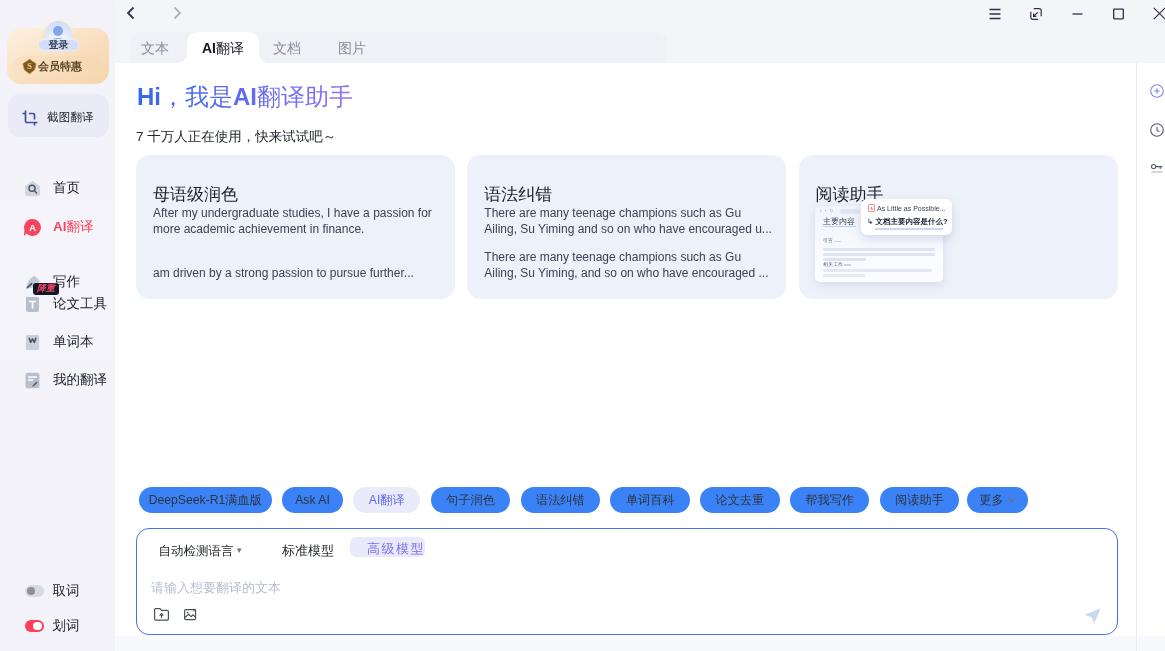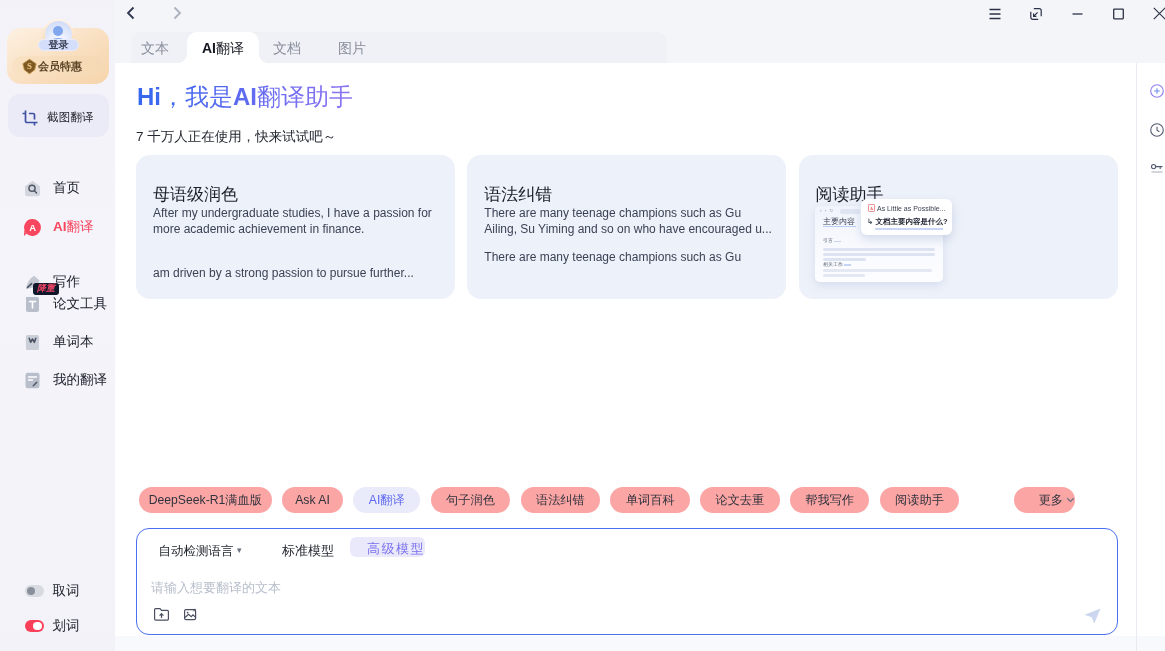--- a/index.html
+++ b/index.html
@@ -44,21 +44,21 @@
 
 #content { left:115px; top:63px; width:1050px; height:588px; background:#fff; }
 #hi { left:137px; top:80.5px; font-size:24px; font-weight:500; background:linear-gradient(90deg,#3468ee 0%,#5f6af0 50%,#8e74f2 100%); -webkit-background-clip:text; background-clip:text; color:transparent; }
 #sub { left:136px; top:128px; font-size:13.5px; color:#22262f; }
 
 .card { top:155px; width:319px; height:144px; background:#edf1f9; border-radius:14px; }
 .card h3 { position:absolute; left:17px; top:28px; font-size:17px; font-weight:normal; color:#1a1e29; }
 .card .ln { position:absolute; left:17px; font-size:12px; color:#3c4255; white-space:nowrap; }
 
 
-.chip { top:487px; height:26px; line-height:26px; border-radius:13px; background:#fca5a5; font-size:12.2px; color:#2f333d; text-align:center; }
+.chip { top:487px; height:26px; line-height:26px; border-radius:13px; background:#3b82f6; font-size:12.2px; color:#2f333d; text-align:center; }
 .chip.active { background:#e9ebfa; color:#5e68f0; }
 
 
 #inputbox { left:136px; top:527.5px; width:982px; height:107px; border:1.5px solid #4a6ff0; border-radius:13px; background:#fff; }
 #langsel { left:158.5px; top:542.5px; font-size:12.5px; color:#23272f; font-weight:500; }
 #stdmodel { left:282px; top:542px; font-size:13px; color:#23272f; font-weight:500; }
 #advmodel { left:350px; top:537px; width:75px; height:20px; border-radius:6px; background:#eae9fb; color:#7a70ee; font-size:13px; font-weight:500; text-align:right; line-height:24px; letter-spacing:1.5px; }
 #placeholder { left:151px; top:579px; font-size:13px; color:#b8bfcc; }
 #bottomstrip { left:115px; top:636px; width:1050px; height:15px; background:#f8f9fc; }
 
@@ -195,20 +195,21 @@
   <h3>母语级润色</h3>
   <div class="ln" style="top:50.5px">After my undergraduate studies, I have a passion for</div>
   <div class="ln" style="top:67.1px">more academic achievement in finance.</div>
   <div class="ln" style="top:111.4px">am driven by a strong passion to pursue further...</div>
 </div>
 <div class="card abs" style="left:467.3px">
   <h3>语法纠错</h3>
   <div class="ln" style="top:50.5px">There are many teenage champions such as Gu</div>
   <div class="ln" style="top:67.1px">Ailing, Su Yiming and so on who have encouraged u...</div>
   <div class="ln" style="top:94.8px">There are many teenage champions such as Gu</div>
+  <div class="ln" style="top:111.4px">Ailing, Su Yiming, and so on who have encouraged ...</div>
 </div>
 <div class="card abs" style="left:798.5px">
   <h3>阅读助手</h3>
   <div id="mockwin">
      <div style="position:absolute;left:5px;top:2px;font-size:4.5px;color:#9aa4bb;letter-spacing:1px;">‹ › ↻</div>
      <div style="position:absolute;left:25px;top:2.5px;width:20px;height:5px;border-radius:2.5px;background:#dfe5f2;"></div>
      <div style="position:absolute;left:8px;top:9.5px;font-size:8px;color:#3a4255;">主要内容</div>
      <div style="position:absolute;left:8px;top:19.5px;width:33px;height:1.5px;background:#b9cdf5;"></div>
      <div style="position:absolute;left:8px;top:31px;font-size:5px;color:#5a6375;">引言<span style="display:inline-block;width:7px;height:1.5px;background:#c3d4f7;margin-left:1px;"></span></div>
      <div class="mbar" style="left:8px;top:42px;width:112px;"></div>
@@ -230,21 +231,21 @@
 
 <div class="chip abs" style="left:138.8px;width:133px;">DeepSeek-R1满血版</div>
 <div class="chip abs" style="left:282px;width:61px;">Ask AI</div>
 <div class="chip abs active" style="left:353.3px;width:67px;">AI翻译</div>
 <div class="chip abs" style="left:430.7px;width:79.5px;">句子润色</div>
 <div class="chip abs" style="left:520.6px;width:79.5px;">语法纠错</div>
 <div class="chip abs" style="left:610.3px;width:80px;">单词百科</div>
 <div class="chip abs" style="left:700.1px;width:79.5px;">论文去重</div>
 <div class="chip abs" style="left:789.9px;width:79.5px;">帮我写作</div>
 <div class="chip abs" style="left:879.7px;width:79.5px;">阅读助手</div>
-<div class="chip abs" style="left:1014px;width:61.4px;text-align:right;">更多 <svg width="9" height="6" viewBox="0 0 9 6" style="vertical-align:1px">
+<div class="chip abs" style="left:967px;width:61.4px;">更多 <svg width="9" height="6" viewBox="0 0 9 6" style="vertical-align:1px">
       <path d="M1.2 1.2 L4.5 4.4 L7.8 1.2" fill="none" stroke="#6a7080" stroke-width="1.3"></path>
     </svg></div>
 
 <div id="inputbox" class="abs"></div>
 <div id="langsel" class="abs">自动检测语言 <span style="color:#6a7080;font-size:9px;vertical-align:2px;">▾</span></div>
 <div id="stdmodel" class="abs">标准模型</div>
 <div id="advmodel" class="abs">高级模型</div>
 <div id="placeholder" class="abs">请输入想要翻译的文本</div>
 <svg class="abs" style="left:153.5px;top:608px" width="15" height="13" viewBox="0 0 15 13" fill="none" stroke="#4a5060" stroke-width="1.2">
     <path d="M0.6 2 V11 a1.2 1.2 0 0 0 1.2 1.2 H13.2 a1.2 1.2 0 0 0 1.2-1.2 V3.6 a1.2 1.2 0 0 0 -1.2-1.2 H7.5 L6 0.6 H2 a1.2 1.2 0 0 0 -1.4 1.4 Z"></path>

